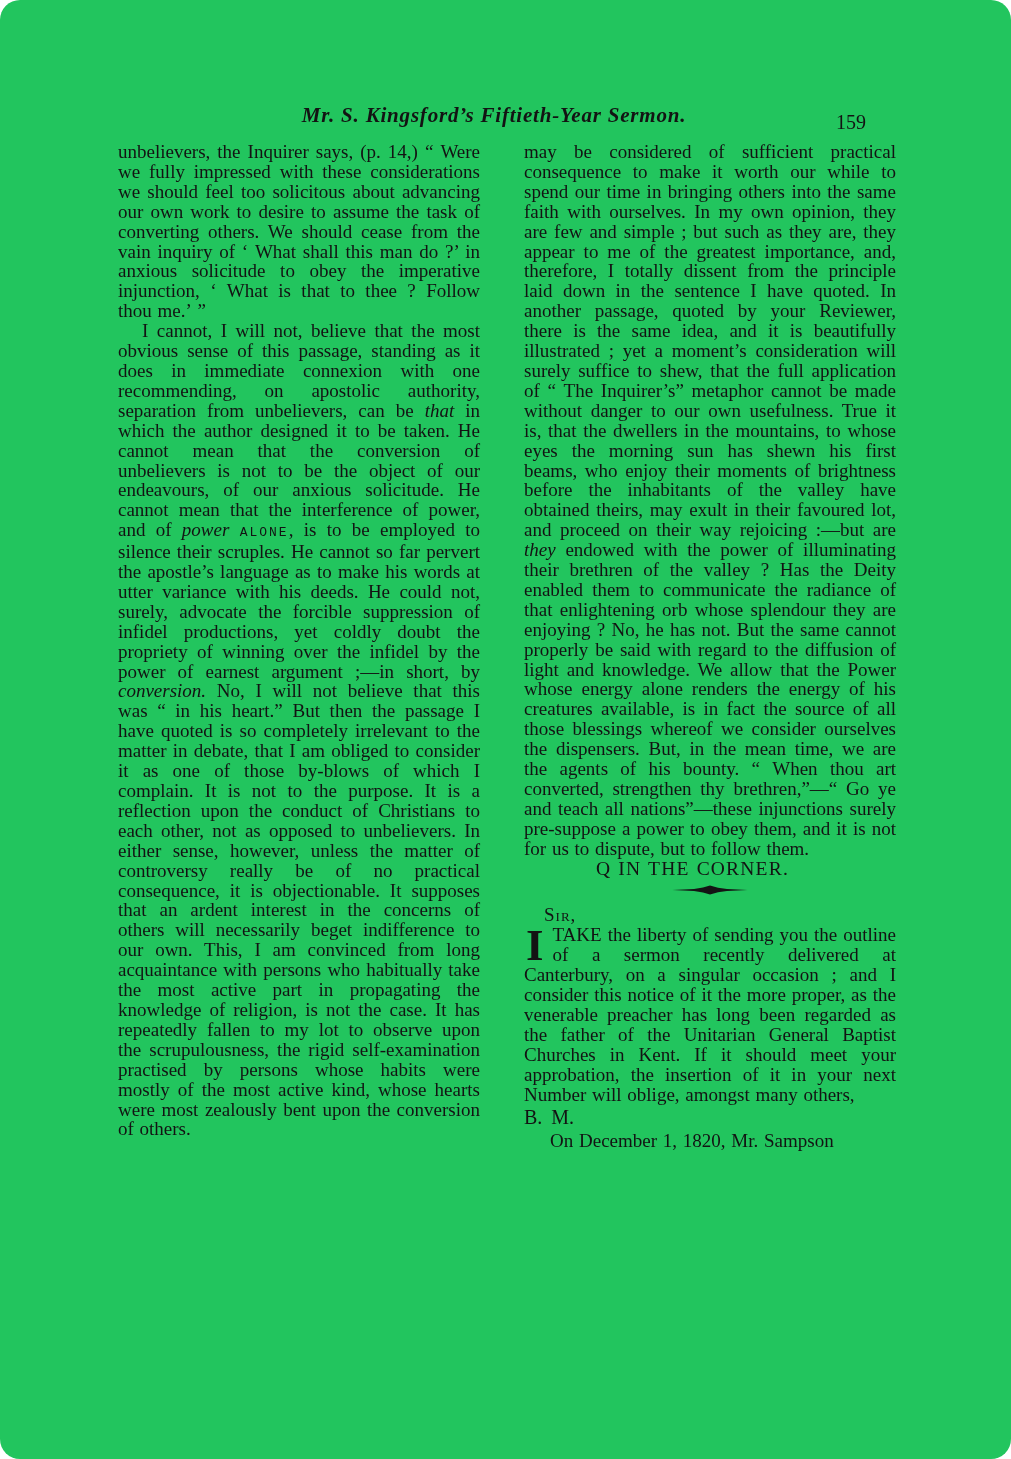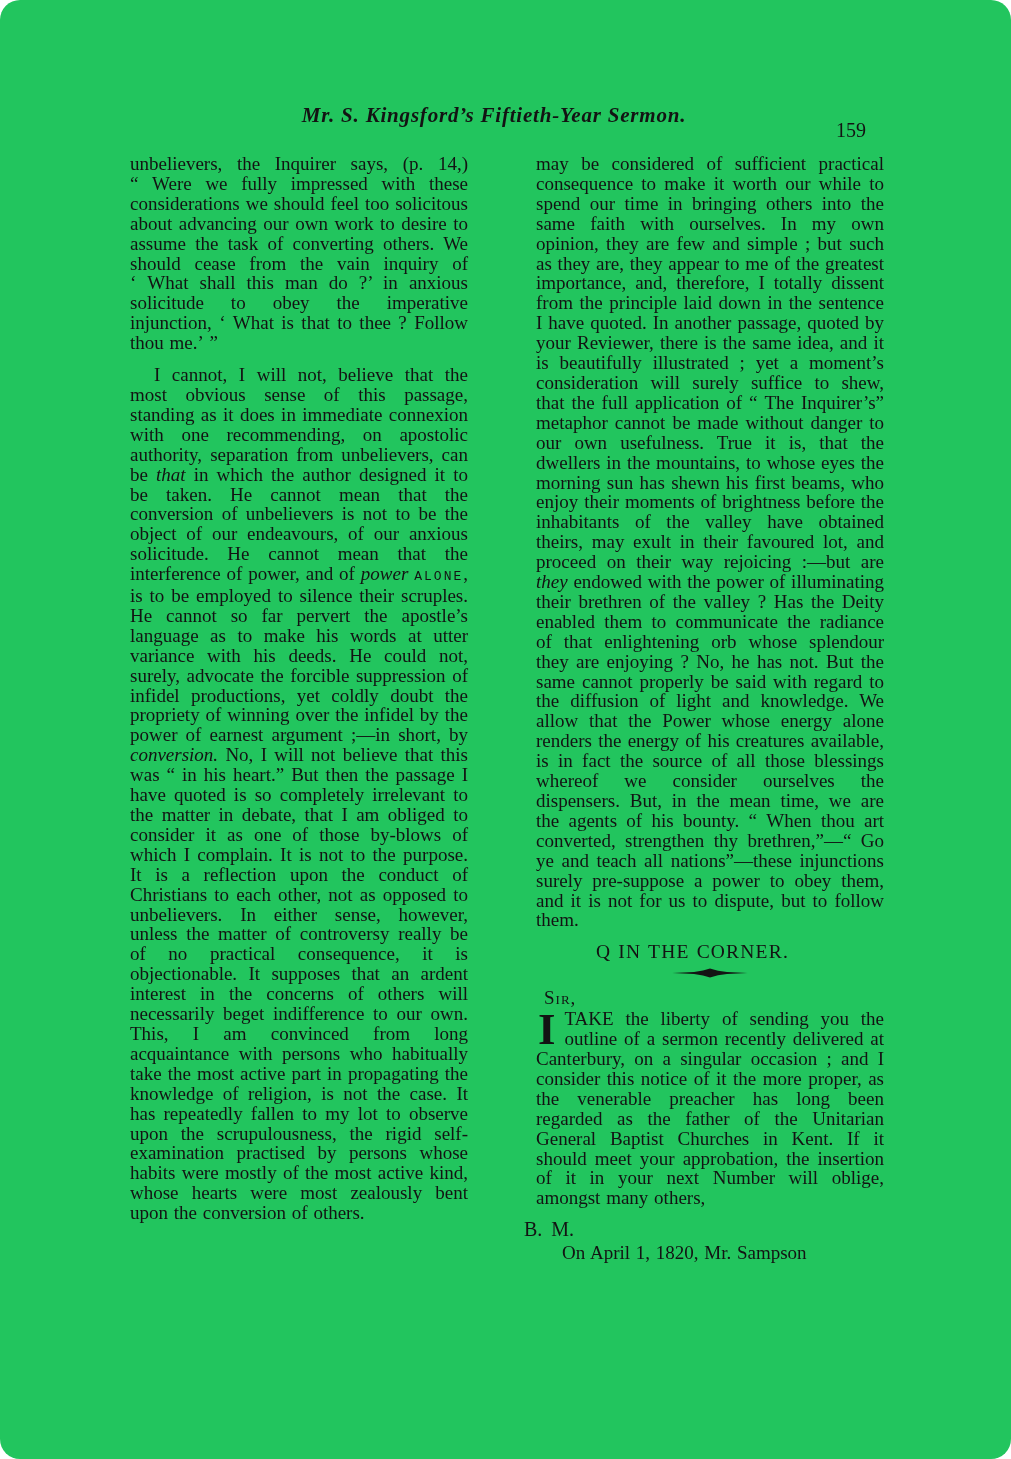--- a/index.html
+++ b/index.html
@@ -28,34 +28,34 @@
     text-align: center;
     font-style: italic;
     font-weight: bold;
     font-size: 21px;
     letter-spacing: 0.8px;
     white-space: nowrap;
   }
   .page-number {
     position: absolute;
     right: 4px;
-    top: 16px;
+    top: 8px;
     font-size: 20px;
   }
   .col {
     position: absolute;
     top: 142px;
     text-align: justify;
     font-size: 19px;
     line-height: 19.9px;
     word-spacing: 1px;
   }
   .col-left  { left: 118px; width: 362px; }
   .col-right { left: 524px; width: 372px; }
-  .para { margin: 12px; }
+  .para { margin: 0; }
   .indent { text-indent: 24px; }
   .sc {
     font-variant: small-caps;
     letter-spacing: 2px;
     font-family: Liberation Mono, monospace;
   }
   i { font-style: italic; }
   .attribution {
     text-align: left;
     padding-left: 72px;
@@ -124,16 +124,16 @@
     </div>
 
     <div class="salutation">Sir,</div>
 
     <p class="para letter">
       <span class="dropcap">I</span><span>TAKE the liberty of sending you the outline of a sermon recently delivered at Canterbury, on a singular occasion&nbsp;; and I consider this notice of it the more proper, as the venerable preacher has long been regarded as the father of the Unitarian General Baptist Churches in Kent. If it should meet your approbation, the insertion of it in your next Number will oblige, amongst many others,</span>
     </p>
 
     <div class="signature">B. M.</div>
 
-    <p class="para closing">On April 1, 1820, Mr. Sampson</p>
+    <p class="para closing">On December 1, 1820, Mr. Sampson</p>
   </div>
 
 </div>
 
 </body></html>

